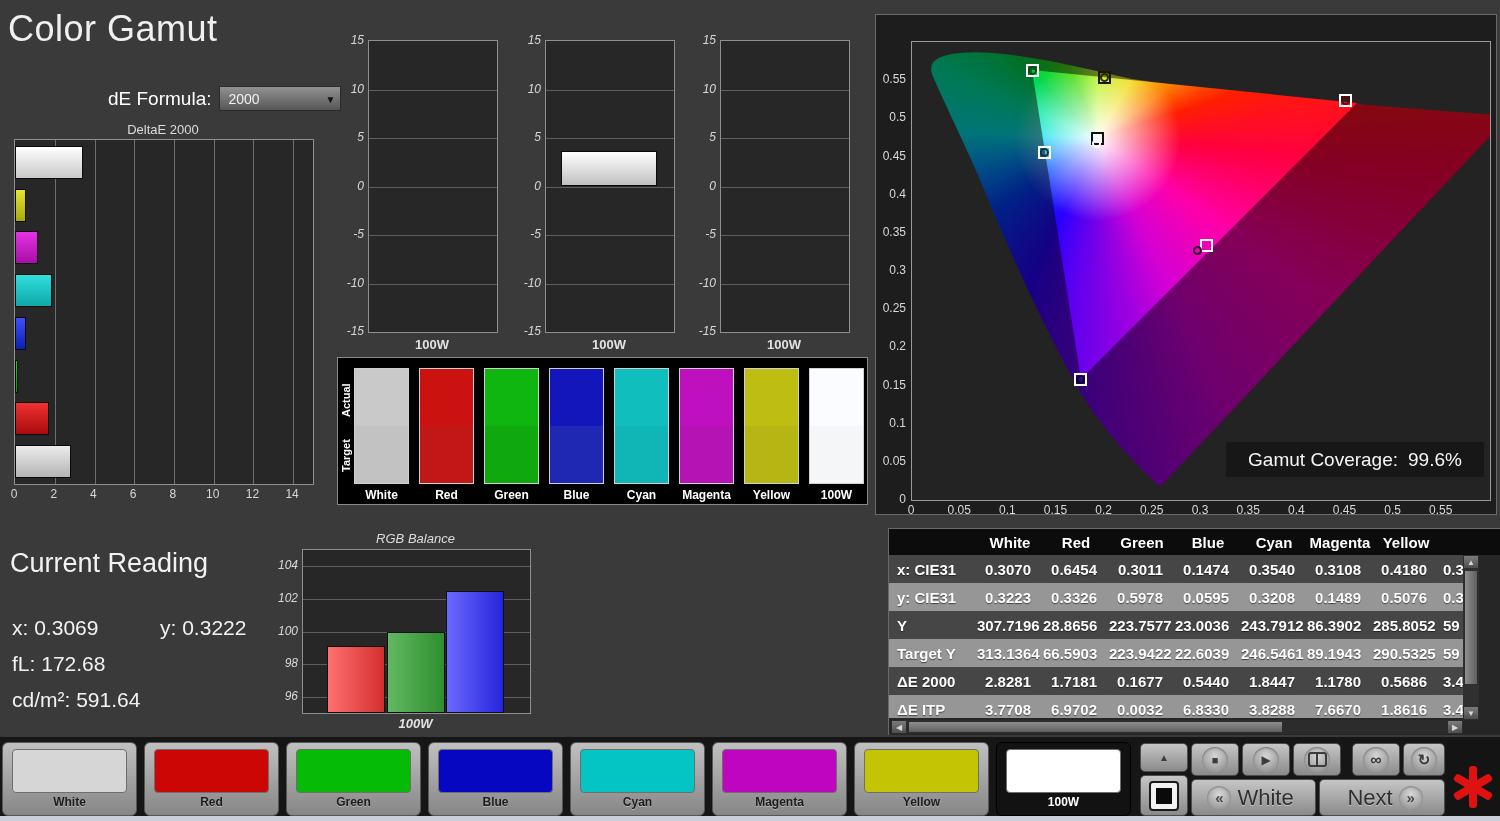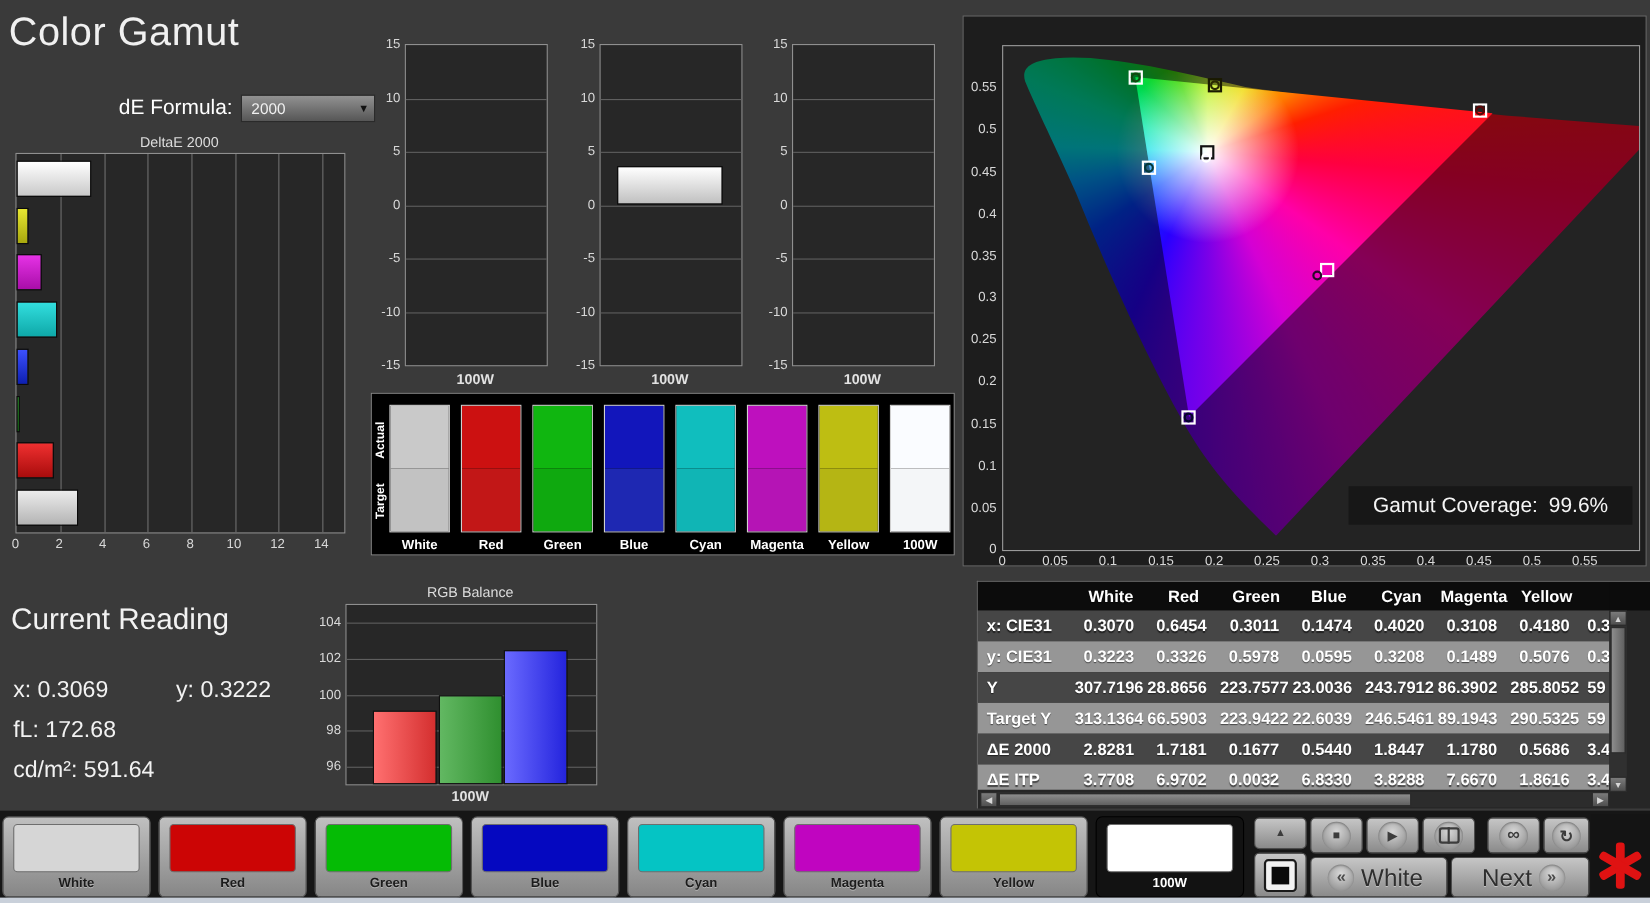--- a/index.html
+++ b/index.html
@@ -24,21 +24,21 @@
   #de-plot{left:14px;top:17px;width:298px;height:344px;}
   .de-bars{position:absolute;inset:0;display:flex;flex-direction:column;justify-content:space-between;padding:6px 0;box-sizing:border-box;}
   .de-brow{height:33px;display:flex;align-items:center;}
   .de-bar{height:100%;border:1px solid #0a0a0a;box-sizing:border-box;}
   .detick{position:absolute;top:365px;width:30px;text-align:center;}
   
   .delta-chart{position:absolute;width:162px;height:334px;}
   #delta-l{left:340px;top:20px;} #delta-c{left:517px;top:20px;} #delta-h{left:692px;top:20px;}
   .dtitle{position:absolute;left:32px;top:4px;width:128px;margin-top:37px;}
   .dplot{position:absolute;left:28px;top:20px;width:128px;height:291px;background:#272727;border:1px solid #8f8f8f;}
-  .dytick{position:absolute;left:0;width:24px;text-align:right;}
+  .dytick{position:absolute;left:0;width:24px;text-align:right;font-style:italic;}
   .dbar{position:absolute;left:15px;width:96px;background:linear-gradient(180deg,#ffffff,#c0c0c0);border:1px solid #0a0a0a;box-sizing:border-box;}
   .dxlabel{position:absolute;left:28px;top:317px;width:128px;text-align:center;font-weight:bold;font-size:13px;color:#e2e2e2;}
   
   #swatch-panel{position:absolute;left:337px;top:357px;width:531px;height:148px;background:#000;border:1px solid #888;box-sizing:border-box;}
   .side-label{position:absolute;left:2px;width:14px;color:#fff;font-size:11px;font-weight:bold;writing-mode:vertical-rl;transform:rotate(180deg);text-align:center;}
   #swatch-row{position:absolute;left:16px;top:10px;display:flex;gap:10px;}
   .swatch-col{width:55px;}
   .swatch{height:116px;border:1px solid #d0d0d0;box-sizing:border-box;}
   .sw-half{height:50%;}
   .swatch-label{margin-top:4px;text-align:center;color:#fff;font-size:12px;font-weight:bold;}
@@ -61,21 +61,21 @@
   .mk-sq{position:absolute;width:13px;height:13px;border:2px solid #fff;box-sizing:border-box;}
   .mk-ci{position:absolute;width:9px;height:9px;border:2px solid #000;border-radius:50%;box-sizing:border-box;}
   .cyt{position:absolute;left:2px;width:28px;text-align:right;font-size:12px;color:#d8d8d8;}
   .cxt{position:absolute;top:488px;width:40px;text-align:center;font-size:12px;color:#d8d8d8;}
   #cov-box{position:absolute;right:6px;bottom:23px;width:258px;height:35px;background:rgba(22,22,22,.88);
     color:#f5f5f5;font-size:19px;display:flex;align-items:center;justify-content:center;gap:10px;}
   
   #cur-title{position:absolute;left:10px;top:548px;font-size:27px;color:#f2f2f2;}
   .cur-val{position:absolute;font-size:21px;color:#f2f2f2;}
   
-  #rgb-chart{position:absolute;left:286px;top:531px;width:290px;height:200px;}
+  #rgb-chart{position:absolute;left:274px;top:531px;width:290px;height:200px;font-style:italic;}
   #rgb-title{position:absolute;left:28px;top:0;width:227px;}
   #rgb-plot{position:absolute;left:28px;top:18px;width:227px;height:163px;background:#272727;border:1px solid #8f8f8f;}
   .rgb-bar{position:absolute;bottom:0;width:58px;border:1px solid #101010;box-sizing:border-box;}
   .rgbytick{position:absolute;left:0;width:24px;text-align:right;}
   #rgb-xlabel{position:absolute;left:28px;top:185px;width:227px;text-align:center;font-weight:bold;font-size:13px;color:#e2e2e2;}
   
   #cie31{position:absolute;left:560px;top:521px;width:330px;height:205px;}
   #cie31-title{position:absolute;left:10px;top:0;width:307px;}
   #cie31-plot{position:absolute;left:10px;top:18px;width:307px;height:179px;border:1px solid #999;
     background:
@@ -417,21 +417,21 @@
           <div class="tcell">Magenta</div>
           <div class="tcell">Yellow</div>
           <div class="tcell lastcol">100W</div>
         </div>
         <div class="trow dark">
           <div class="tcell lab">x: CIE31</div>
           <div class="tcell">0.3070</div>
           <div class="tcell">0.6454</div>
           <div class="tcell">0.3011</div>
           <div class="tcell">0.1474</div>
-          <div class="tcell">0.4020</div>
+          <div class="tcell">0.3540</div>
           <div class="tcell">0.3108</div>
           <div class="tcell">0.4180</div>
           <div class="tcell lastcol">0.3</div>
         </div>
         <div class="trow lite">
           <div class="tcell lab">y: CIE31</div>
           <div class="tcell">0.3223</div>
           <div class="tcell">0.3326</div>
           <div class="tcell">0.5978</div>
           <div class="tcell">0.0595</div>

